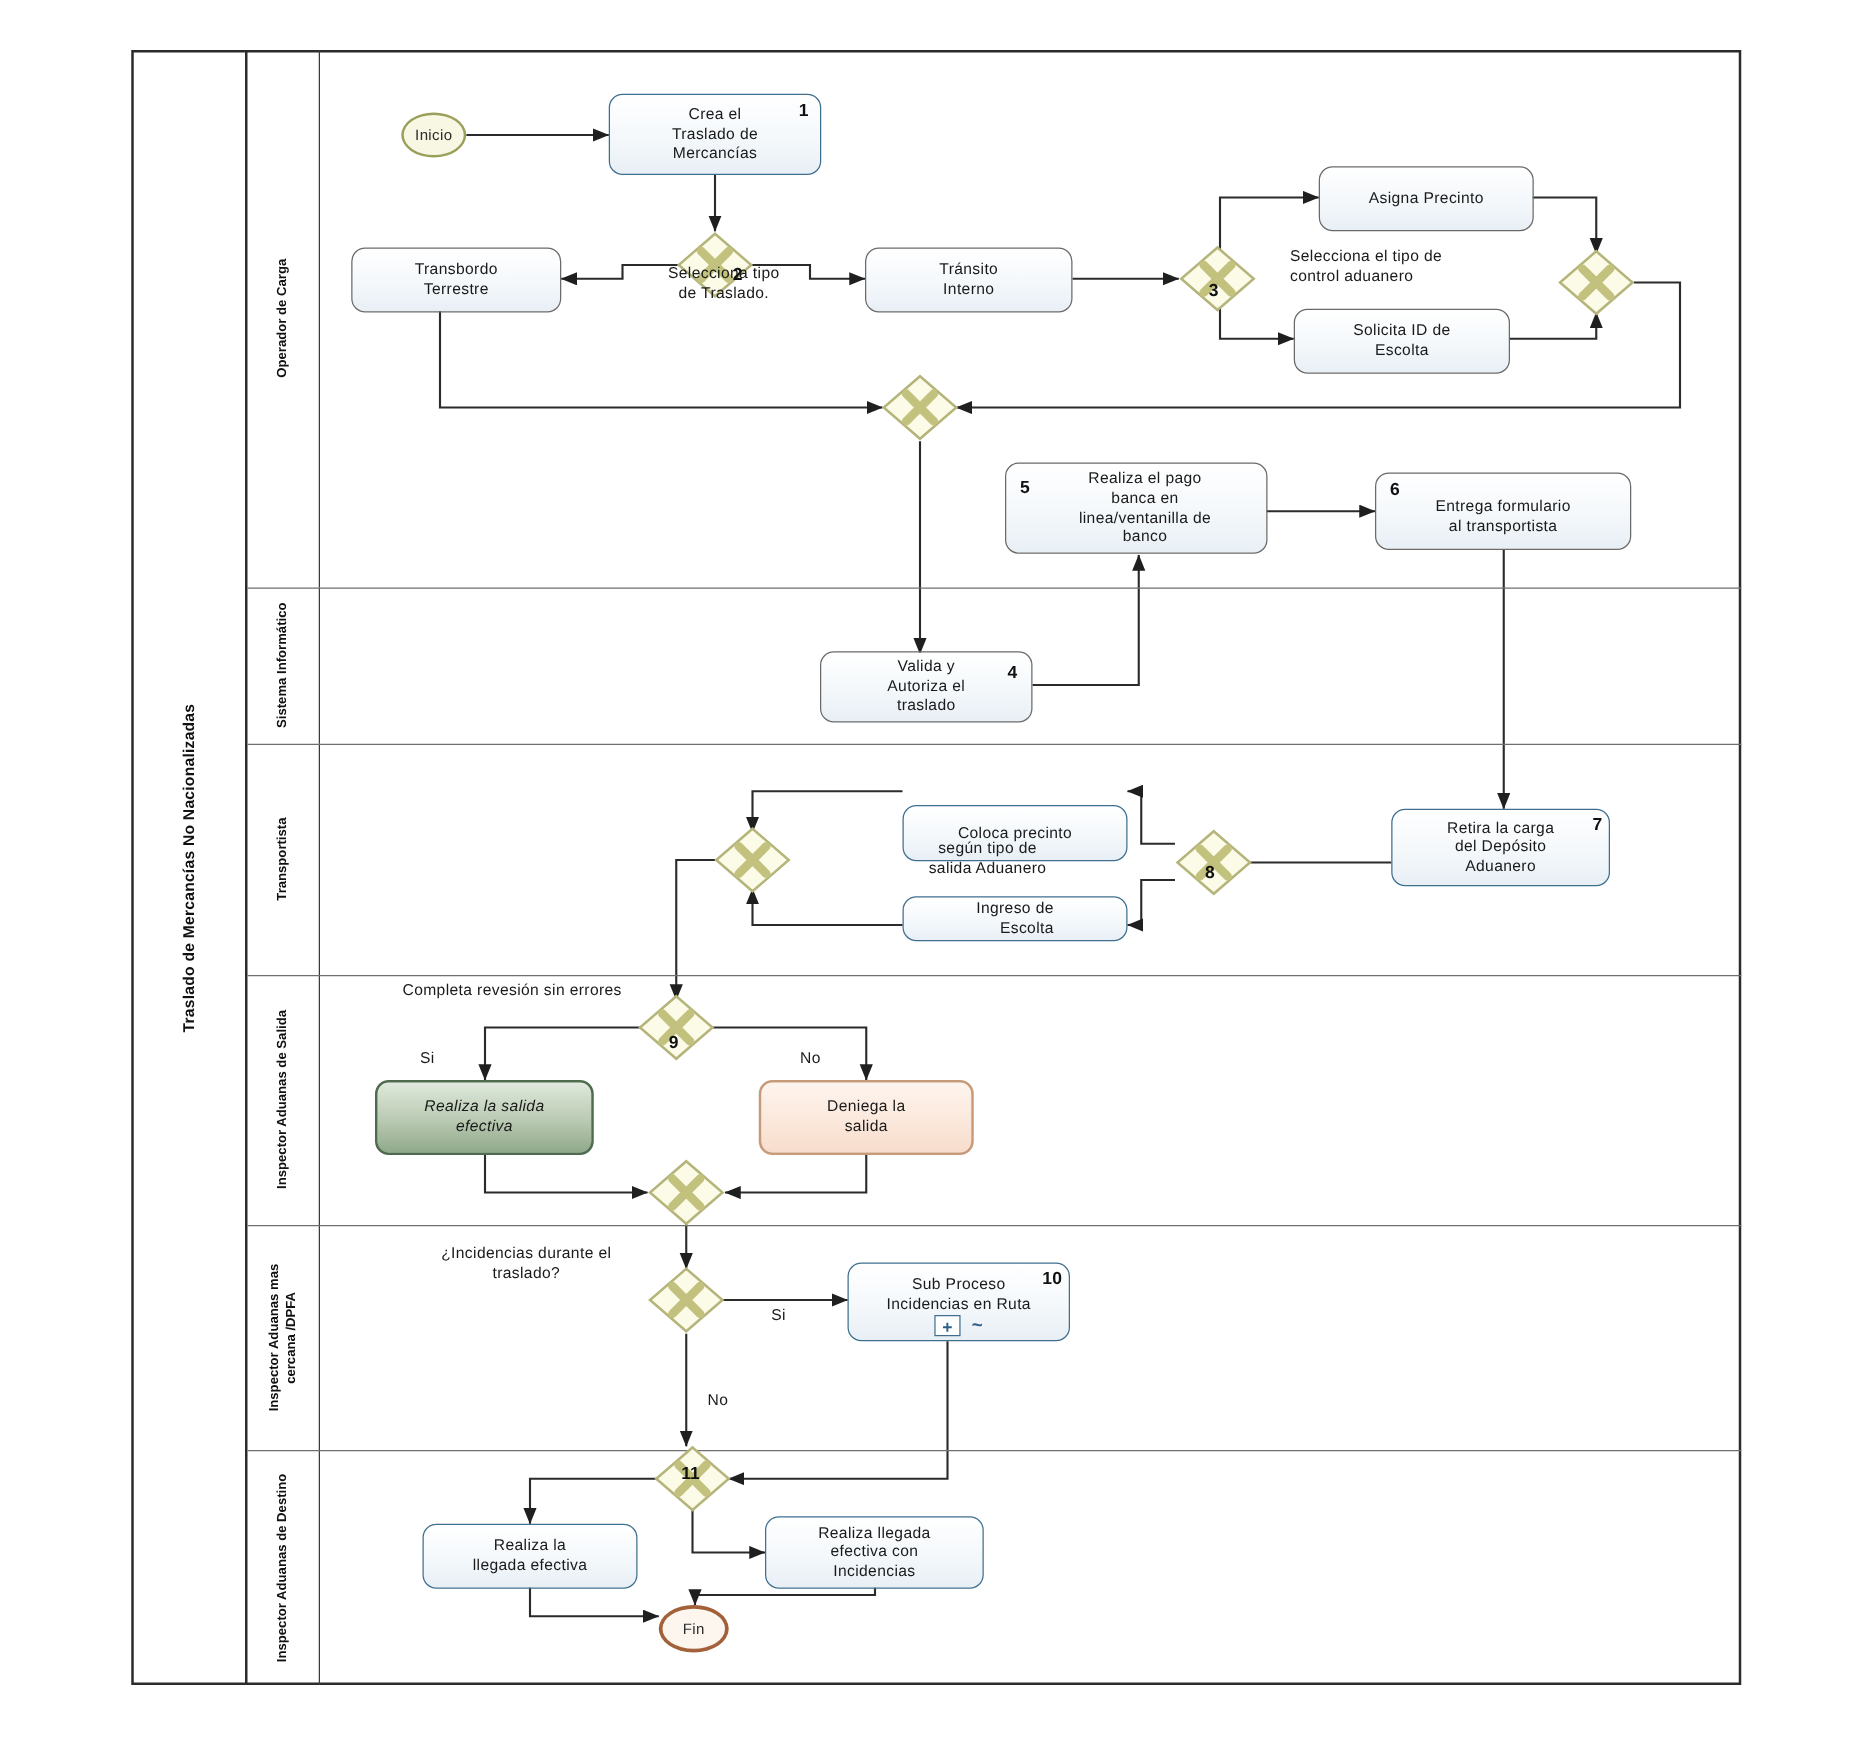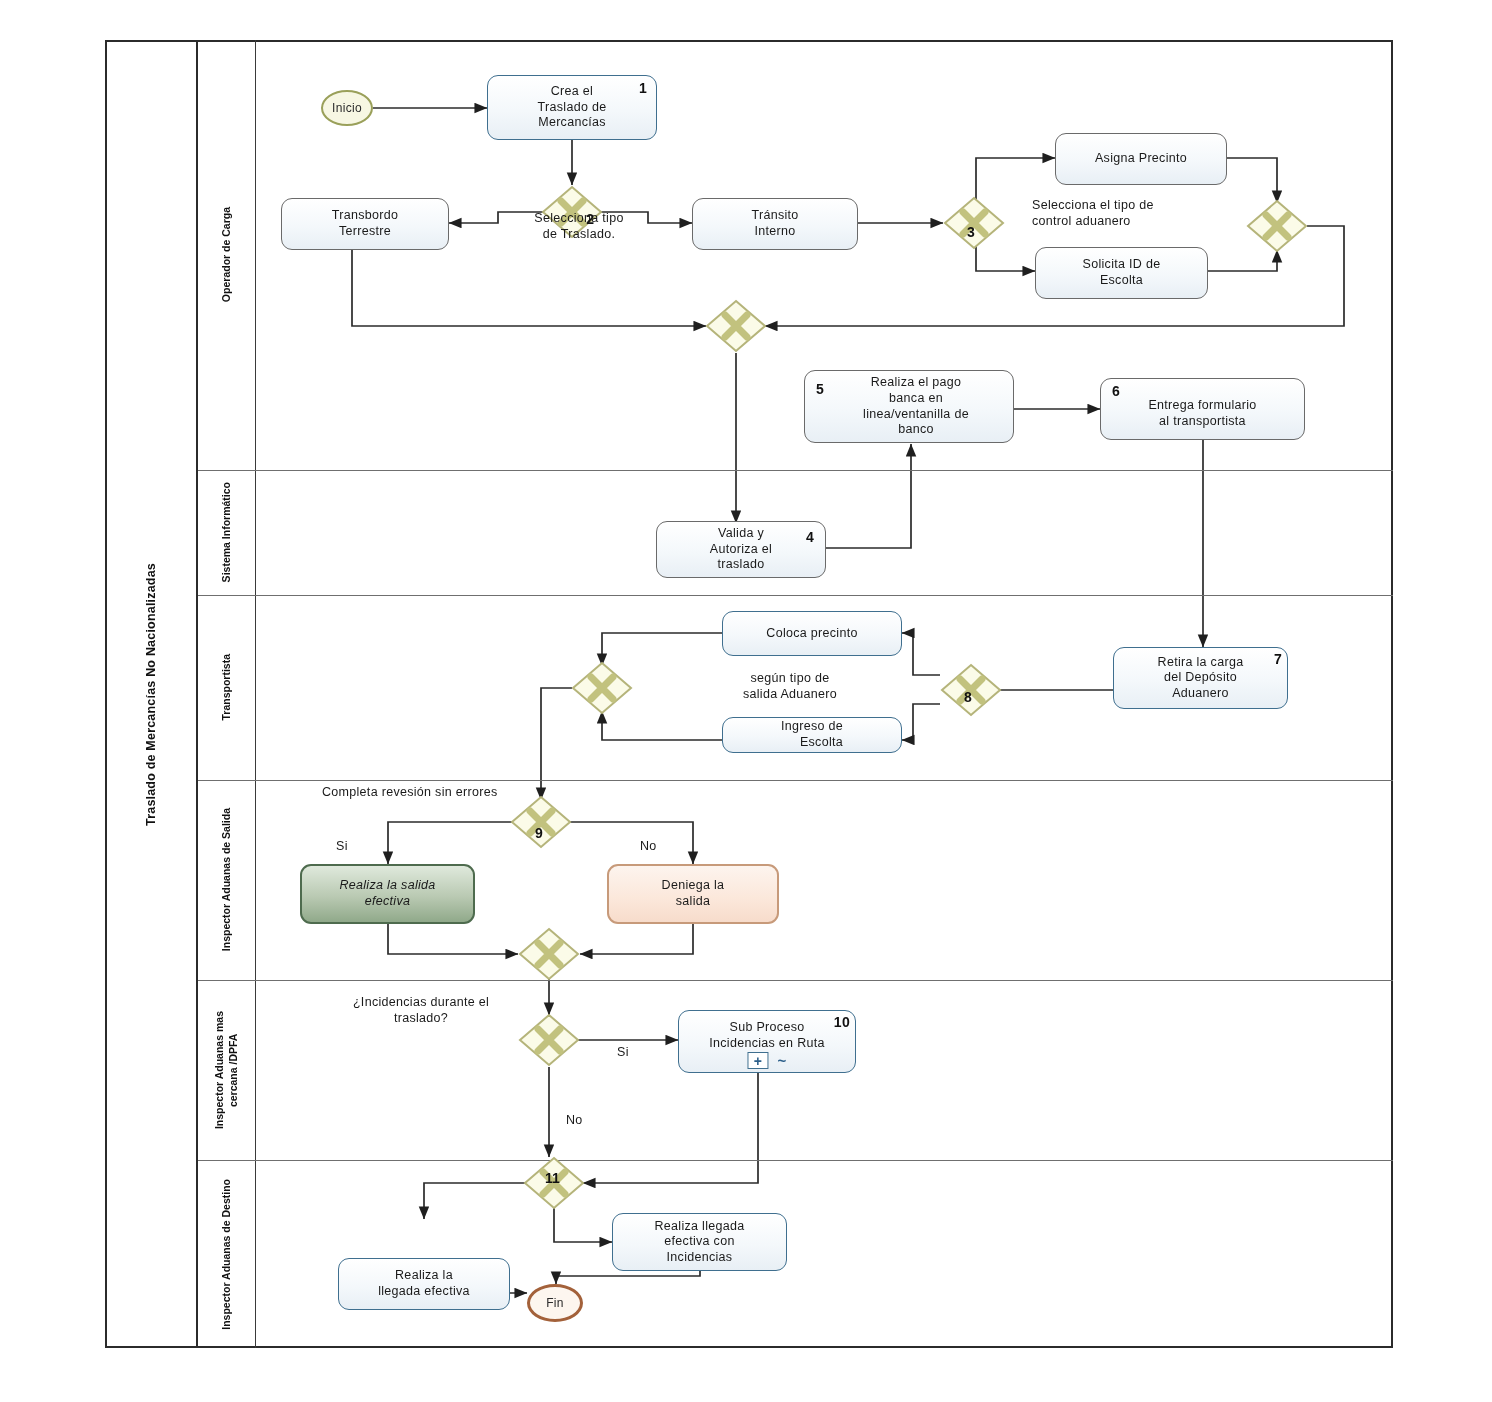--- a/index.html
+++ b/index.html
@@ -360,21 +360,21 @@
   <div class="edge-label" style="left:1032px; top:197px; width:200px; text-align:left;">Selecciona el tipo de
 control aduanero</div>
 
   <div class="node task grey-border" style="left:656px; top:521px; width:170px; height:57px;">
     <span class="task-num" style="right:11px; top:7px;">4</span>
     <span style="white-space:pre-line;">Valida y
 Autoriza el
 traslado</span>
   </div>
 
-  <div class="node task" style="left:722px; top:611px; width:180px; height:45px;">
+  <div class="node task" style="left:722px; top:644px; width:180px; height:45px;">
     <span style="white-space:pre-line;">Coloca precinto</span>
   </div>
 
   <div class="node task" style="left:722px; top:717px; width:180px; height:36px;text-align:right;">
     <span style="white-space:pre-line;">Ingreso de
 Escolta</span>
   </div>
 
   <div class="node task" style="left:1113px; top:647px; width:175px; height:62px;">
     <span class="task-num" style="right:5px; top:3px;">7</span>
@@ -455,21 +455,21 @@
   </div>
 
   <div class="node gw" style="left:523px; top:1156px;">
     <svg class="gw-inner" viewBox="0 0 62 54">
       <polygon points="31,2 60,27 31,52 2,27" fill="#fbfbe8" stroke="#b5b47a" stroke-width="2"></polygon>
       <path d="M20,16 L42,38 M42,16 L20,38" stroke="#c2c27e" stroke-width="7" stroke-linecap="round"></path>
     </svg>
     <span class="task-num" style="left:22px; top:14px; z-index:2;">11</span>
   </div>
 
-  <div class="node task" style="left:338px; top:1219px; width:172px; height:52px;margin-top:39px;">
+  <div class="node task" style="left:338px; top:1219px; width:172px; height:52px;">
     <span style="white-space:pre-line;">Realiza la
 llegada efectiva</span>
   </div>
 
   <div class="node task" style="left:612px; top:1213px; width:175px; height:58px;">
     <span style="white-space:pre-line;">Realiza llegada
 efectiva con
 Incidencias</span>
   </div>
 

